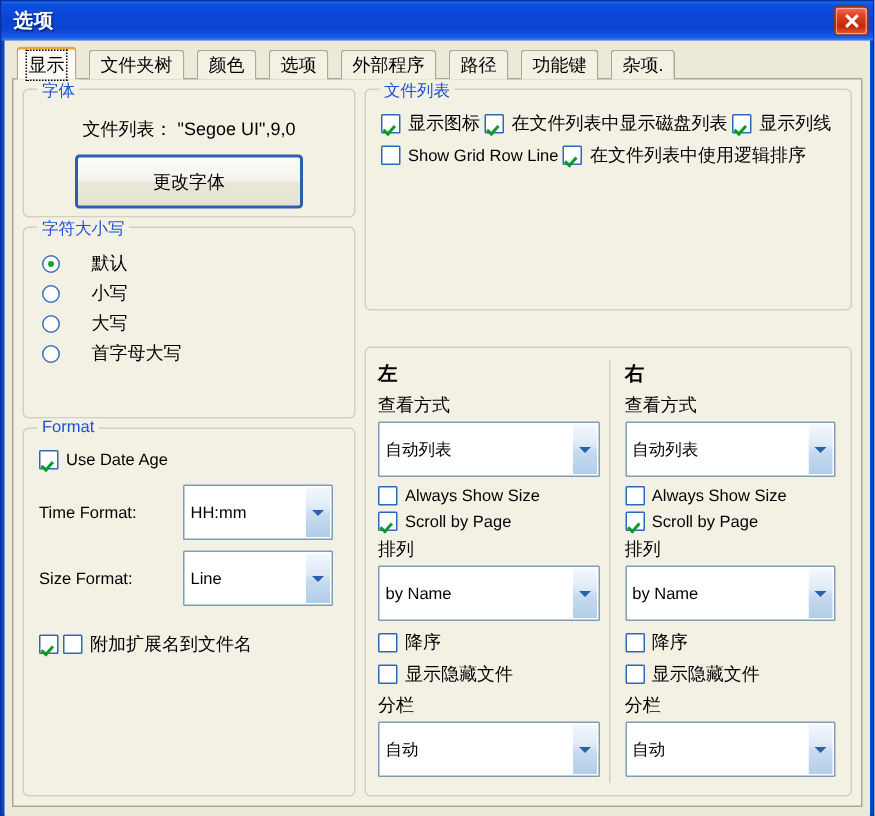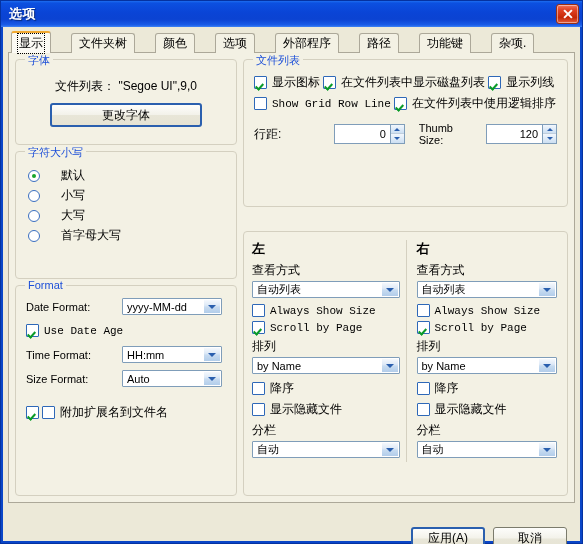--- a/index.html
+++ b/index.html
@@ -61,21 +61,21 @@
     display: flex; flex-direction: column;
     padding: 4px 5px 0 5px;
     position: relative;
   }
 
   
   .tabstrip {
     height: 22px;
     display: flex;
     align-items: flex-end;
-    gap: 20px;
+    gap: 8px;
     padding-left: 3px;
     position: relative;
     z-index: 2;
   }
   .tab {
     height: 20px;
     padding: 0 7px;
     display: flex; align-items: center;
     font-size: 12px;
     color: #000;
@@ -133,21 +133,20 @@
 
   
   .row { display: flex; align-items: center; }
   .label { font-size: 11px; color: #000; }
   .cjk { font-size: 12px; }
 
   .check {
     display: inline-flex; align-items: center;
     gap: 5px; cursor: pointer; user-select: none;
     margin: 2px 0;
-    font-family: Liberation Mono, monospace;
   }
   .box {
     width: 13px; height: 13px; flex: 0 0 13px;
     background: #fff;
     border: 1px solid #2e68b8;
     border-radius: 1px;
     position: relative;
     box-shadow: inset 0 0 0 1px #fff;
   }
   .check.on .box::after {
@@ -176,21 +175,21 @@
     content: "";
     position: absolute;
     left: 3px; top: 3px;
     width: 4px; height: 4px;
     border-radius: 50%;
     background: #17a52c;
   }
 
   
   .combo {
-    height: 17px;
+    height: 37px;
     background: #fff;
     border: 1px solid #7f9db9;
     display: flex; align-items: center;
     cursor: pointer;
     position: relative;
     border-radius: 1px;
   }
   .combo .combo-value {
     flex: 1 1 auto;
     padding-left: 4px;
@@ -260,21 +259,21 @@
     cursor: pointer;
     display: inline-flex; align-items: center; justify-content: center;
   }
   .pushbtn.default {
     border: 2px solid #2a5fae;
     border-radius: 3px;
   }
 
   .font-group-inner { text-align: center; }
   .font-line { font-size: 12px; margin: 6px 0 8px 0; }
-  .btn-changefont { width: 152px; height: 24px; }
+  .btn-changefont { width: 152px; height: 36px; }
 
   
   .fmt-row { display: flex; align-items: center; margin-bottom: 7px; }
   .fmt-row .label { width: 96px; flex: 0 0 96px; font-size: 11px; }
   .fmt-row .combo { width: 100px; flex: 0 0 100px; }
 
   
   .lr-wrap { display: flex; flex: 1 1 auto; }
   .lr-col { flex: 1 1 50%; padding: 0 6px 0 4px; display: flex; flex-direction: column; }
   .lr-col + .lr-col { border-left: 1px solid #d4d0c0; padding-left: 10px; }
@@ -360,45 +359,38 @@
           </div>
           <div class="radio">
             <span class="dot"></span>
             <span class="label cjk">首字母大写</span>
           </div>
         </div>
 
         <div class="group" style="flex:1 1 auto;">
           <span class="group-title">Format</span>
 
-          <div class="fmt-row">
-            <span class="label">Date Format:</span>
-            <div class="combo">
-              <span class="combo-value">yyyy-MM-dd</span>
-              <span class="combo-arrow"></span>
-            </div>
-          </div>
 
           <div class="check on">
             <span class="box"></span>
             <span class="label">Use Date Age</span>
           </div>
 
           <div class="fmt-row" style="margin-top:7px;">
             <span class="label">Time Format:</span>
             <div class="combo">
               <span class="combo-value">HH:mm</span>
               <span class="combo-arrow"></span>
             </div>
           </div>
 
           <div class="fmt-row">
             <span class="label">Size Format:</span>
             <div class="combo">
-              <span class="combo-value">Auto</span>
+              <span class="combo-value">Line</span>
               <span class="combo-arrow"></span>
             </div>
           </div>
 
           <div class="check on">
             <span class="box"></span>
           </div>
 
           <div class="check" style="margin-top:10px;align-items:center;">
             <span class="box"></span>
@@ -426,38 +418,20 @@
           </div>
           <div class="check">
             <span class="box"></span>
             <span class="label">Show Grid Row Line</span>
           </div>
           <div class="check on">
             <span class="box"></span>
             <span class="label cjk">在文件列表中使用逻辑排序</span>
           </div>
 
-          <div class="row" style="margin-top:8px;">
-            <span class="label cjk" style="width:86px;">行距:</span>
-            <div class="spin">
-              <input type="text" value="0" style="">
-              <div class="spin-btns">
-                <div class="spin-up"></div>
-                <div class="spin-down"></div>
-              </div>
-            </div>
-            <span class="label" style="margin-left:14px;">Thumb Size:</span>
-            <div class="spin" style="margin-left:10px;">
-              <input type="text" value="120" style="">
-              <div class="spin-btns">
-                <div class="spin-up"></div>
-                <div class="spin-down"></div>
-              </div>
-            </div>
-          </div>
         </div>
 
         <div class="group" style="flex:1 1 auto; padding:8px 4px 8px 4px;">
           <div class="lr-wrap">
 
             <div class="lr-col">
               <div class="lr-title cjk">左</div>
               <div class="lr-sub cjk">查看方式</div>
               <div class="combo">
                 <span class="combo-value cjk">自动列表</span>

